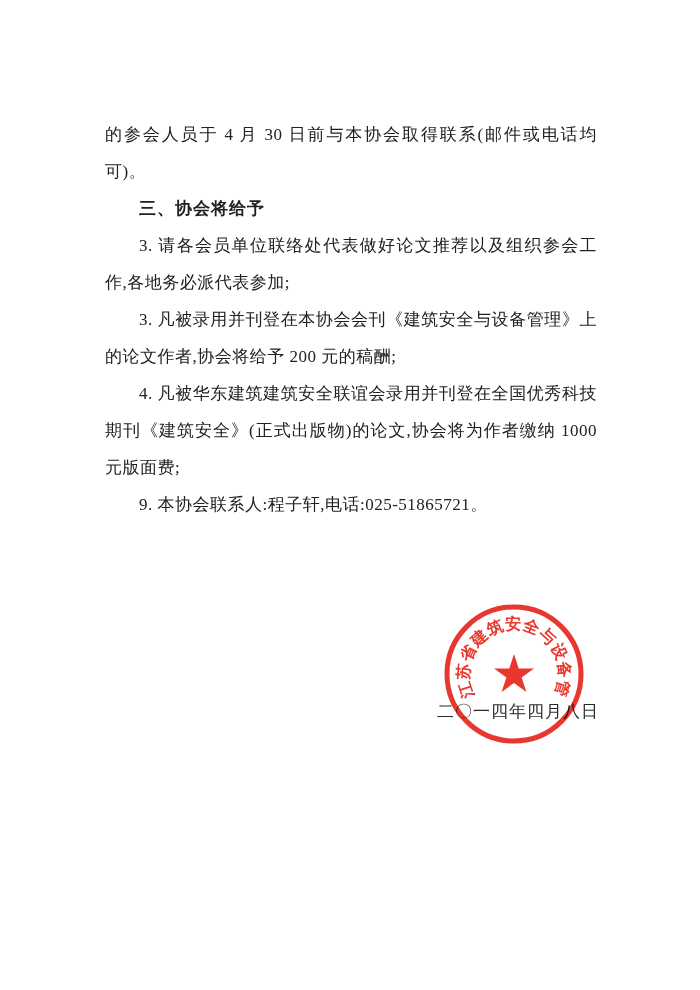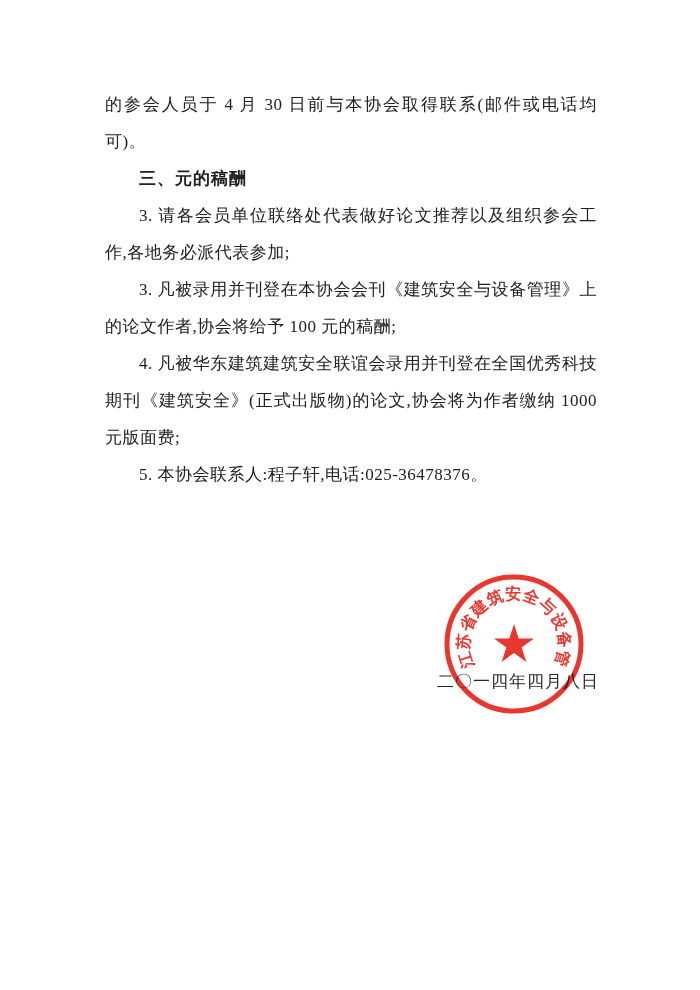--- a/index.html
+++ b/index.html
@@ -9,20 +9,21 @@
     width: 700px;
     height: 990px;
     background: #ffffff;
     overflow: hidden;
     font-family: "Liberation Serif", "DejaVu Serif", serif;
   }
   .page {
     position: absolute;
     inset: 0;
     background: #ffffff;
+    margin-top: 30px;
   }
   .body-text {
     position: absolute;
     left: 105px;
     top: 86px;
     width: 492px;
     font-size: 17px;
     line-height: 37px;
     color: #212121;
     letter-spacing: 0.5px;
@@ -69,25 +70,25 @@
     letter-spacing: 0.8px;
   }
 </style>
 </head>
 <body>
 
 <div class="page">
 
   <div class="body-text">
     <p class="continuation">的参会人员于 4 月 30 日前与本协会取得联系(邮件或电话均可)。</p>
-    <p class="heading">三、元的稿酬</p>
+    <p class="heading">三、协会将给予</p>
     <p class="item">3. 请各会员单位联络处代表做好论文推荐以及组织参会工作,各地务必派代表参加;</p>
-    <p class="item">3. 凡被录用并刊登在本协会会刊《建筑安全与设备管理》上的论文作者,协会将给予 100 元的稿酬;</p>
+    <p class="item">3. 凡被录用并刊登在本协会会刊《建筑安全与设备管理》上的论文作者,协会将给予 200 元的稿酬;</p>
     <p class="item">4. 凡被华东建筑建筑安全联谊会录用并刊登在全国优秀科技期刊《建筑安全》(正式出版物)的论文,协会将为作者缴纳 1000 元版面费;</p>
-    <p class="item">5. 本协会联系人:程子轩,电话:025-36478376。</p>
+    <p class="item">9. 本协会联系人:程子轩,电话:025-51865721。</p>
   </div>
 
   <div class="date-line">二〇一四年四月八日</div>
 
   <svg class="stamp" viewBox="0 0 160 160" xmlns="http://www.w3.org/2000/svg">
     <defs>
       <path id="seal-text-arc" d="M 41 102.5 A 45 45 0 1 1 119 102.5" fill="none"></path>
     </defs>
     <circle cx="80" cy="80" r="67" fill="none" stroke-width="5" stroke="#e7271e"></circle>
     <polygon points="80,60 84.7,74.5 100,74.5 87.6,83.5 92.4,98 80,89 67.6,98 72.4,83.5 60,74.5 75.3,74.5" fill="#e7271e"></polygon>

